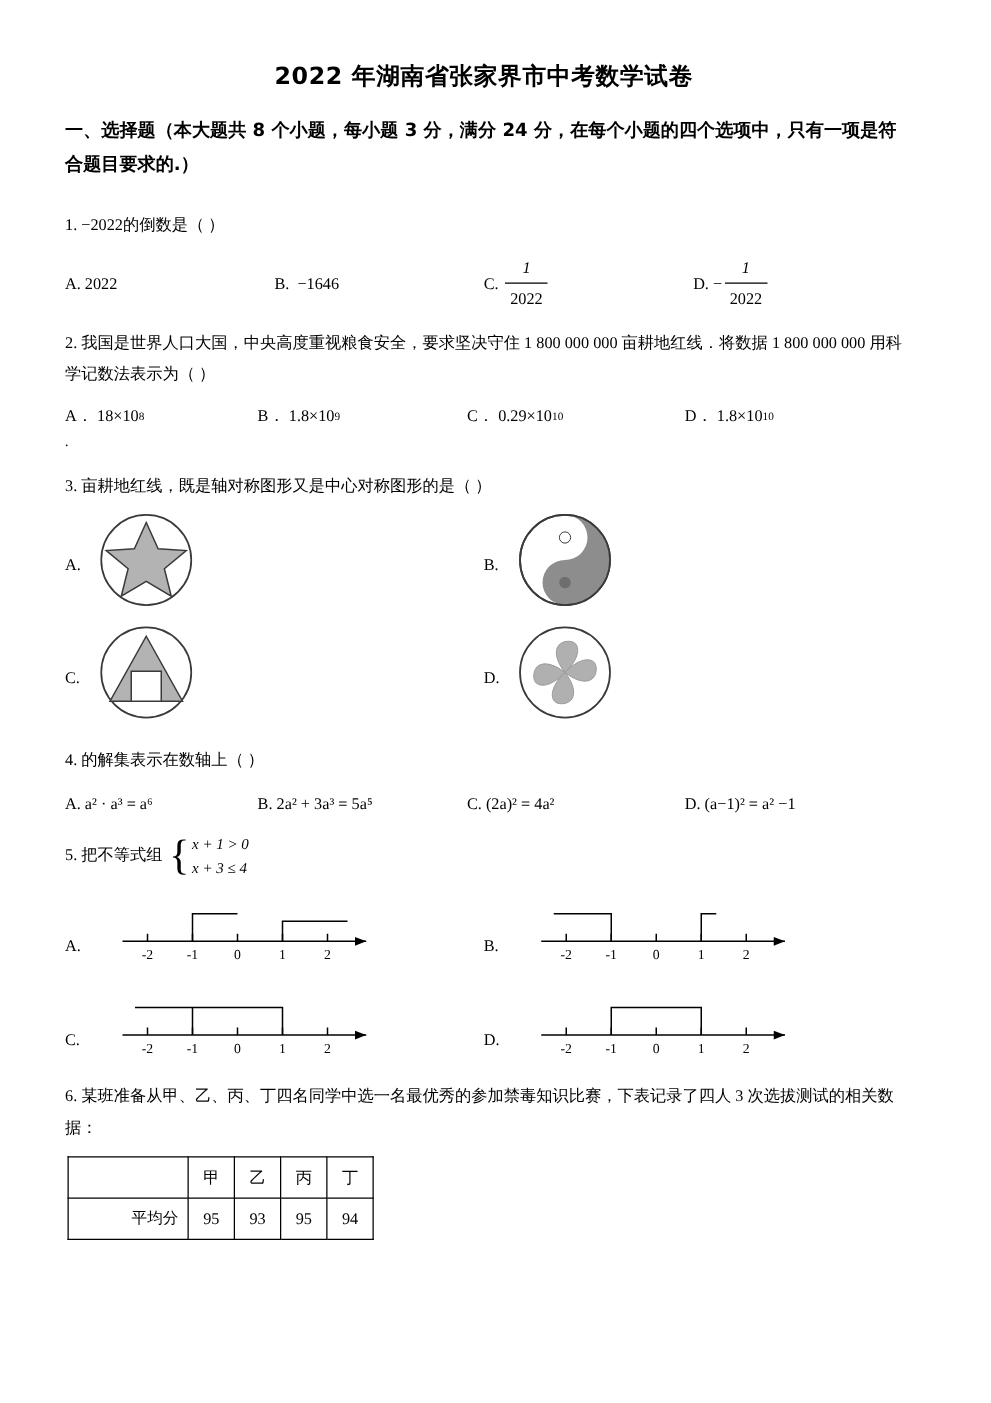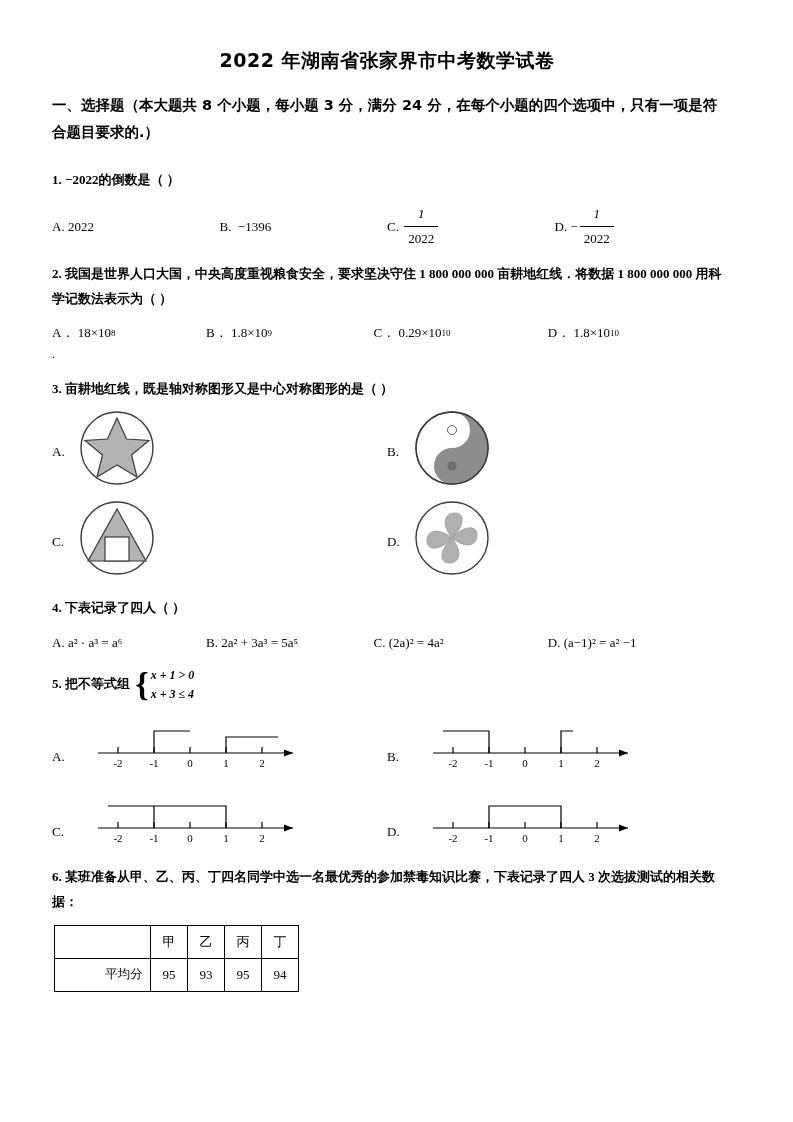--- a/index.html
+++ b/index.html
@@ -44,21 +44,20 @@
     margin-bottom: 22px;
   }
   .q {
     font-size: 13px;
     line-height: 1.8;
     margin-top: 12px;
   }
   .q-text {
     font-size: 13px;
     line-height: 1.9;
-    font-weight: bold;
   }
   .opts {
     display: flex;
     width: 100%;
     margin-top: 10px;
     font-size: 13px;
   }
   .opt {
     display: flex;
     align-items: center;
@@ -172,21 +171,21 @@
     <div class="q">
       <div class="q-text">
         <span>1.</span>
         <span>−2022的倒数是（        ）</span>
       </div>
       <div class="opts w4">
         <div class="opt">
           <span>A.</span>&nbsp;<span>2022</span>
         </div>
         <div class="opt">
-          <span>B.</span>&nbsp;&nbsp;<span>−1396</span>
+          <span>B.</span>&nbsp;&nbsp;<span>−1646</span>
         </div>
         <div class="opt">
           <span>C.</span>&nbsp;
           <span class="frac">
             <span class="num">1</span>
             <span class="den">2022</span>
           </span>
         </div>
         <div class="opt">
           <span>D.</span>&nbsp;<span>−</span>
@@ -277,21 +276,21 @@
               </svg>
             </span>
           </div>
         </div>
       </div>
     </div>
 
     <div class="q">
       <div class="q-text">
         <span>4.</span>
-        <span>下表记录了四人（        ）</span>
+        <span>的解集表示在数轴上（        ）</span>
       </div>
       <div class="opts w4-b">
         <div class="opt">
           <span>A.</span>&nbsp;<span class="it">a² · a³ = a⁶</span>
         </div>
         <div class="opt">
           <span>B.</span>&nbsp;<span class="it">2a² + 3a³ = 5a⁵</span>
         </div>
         <div class="opt">
           <span>C.</span>&nbsp;<span class="it">(2a)² = 4a²</span>

